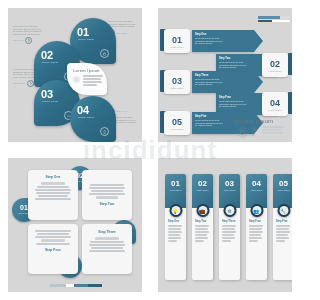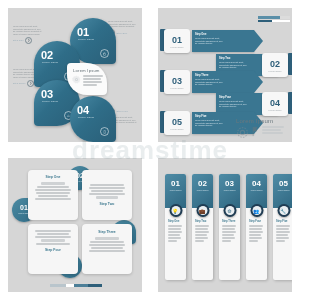--- a/index.html
+++ b/index.html
@@ -450,14 +450,14 @@
             <div class="fakeline" style="width:90%"></div>
               <div class="fakeline" style="width:78%"></div>
             <div class="fakeline" style="width:88%"></div>
               <div class="fakeline" style="width:60%"></div>
           </div>
         </div>
       </div>
     </div>
   </div>
 
-  <div class="watermark">dreamstime</div>
+  <div class="watermark">incididunt</div>
 </div>
 
 </body></html>

